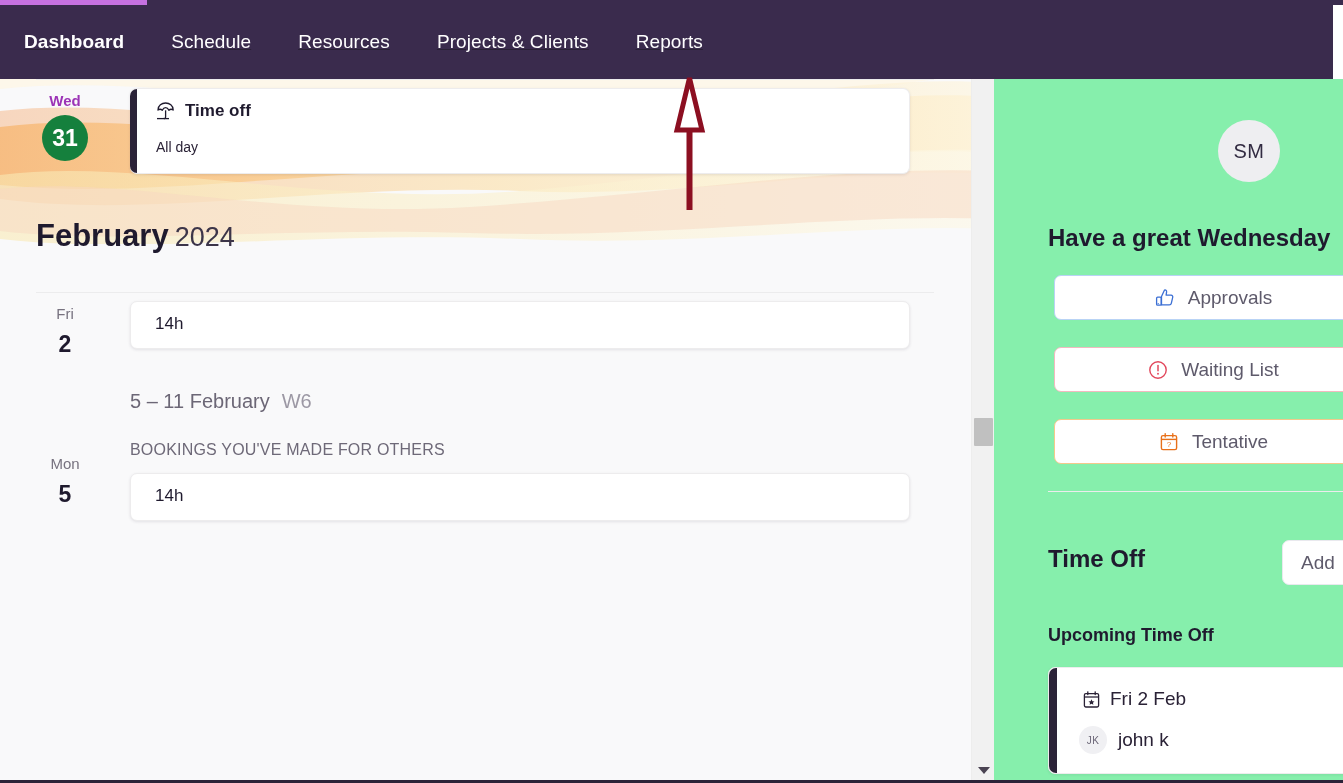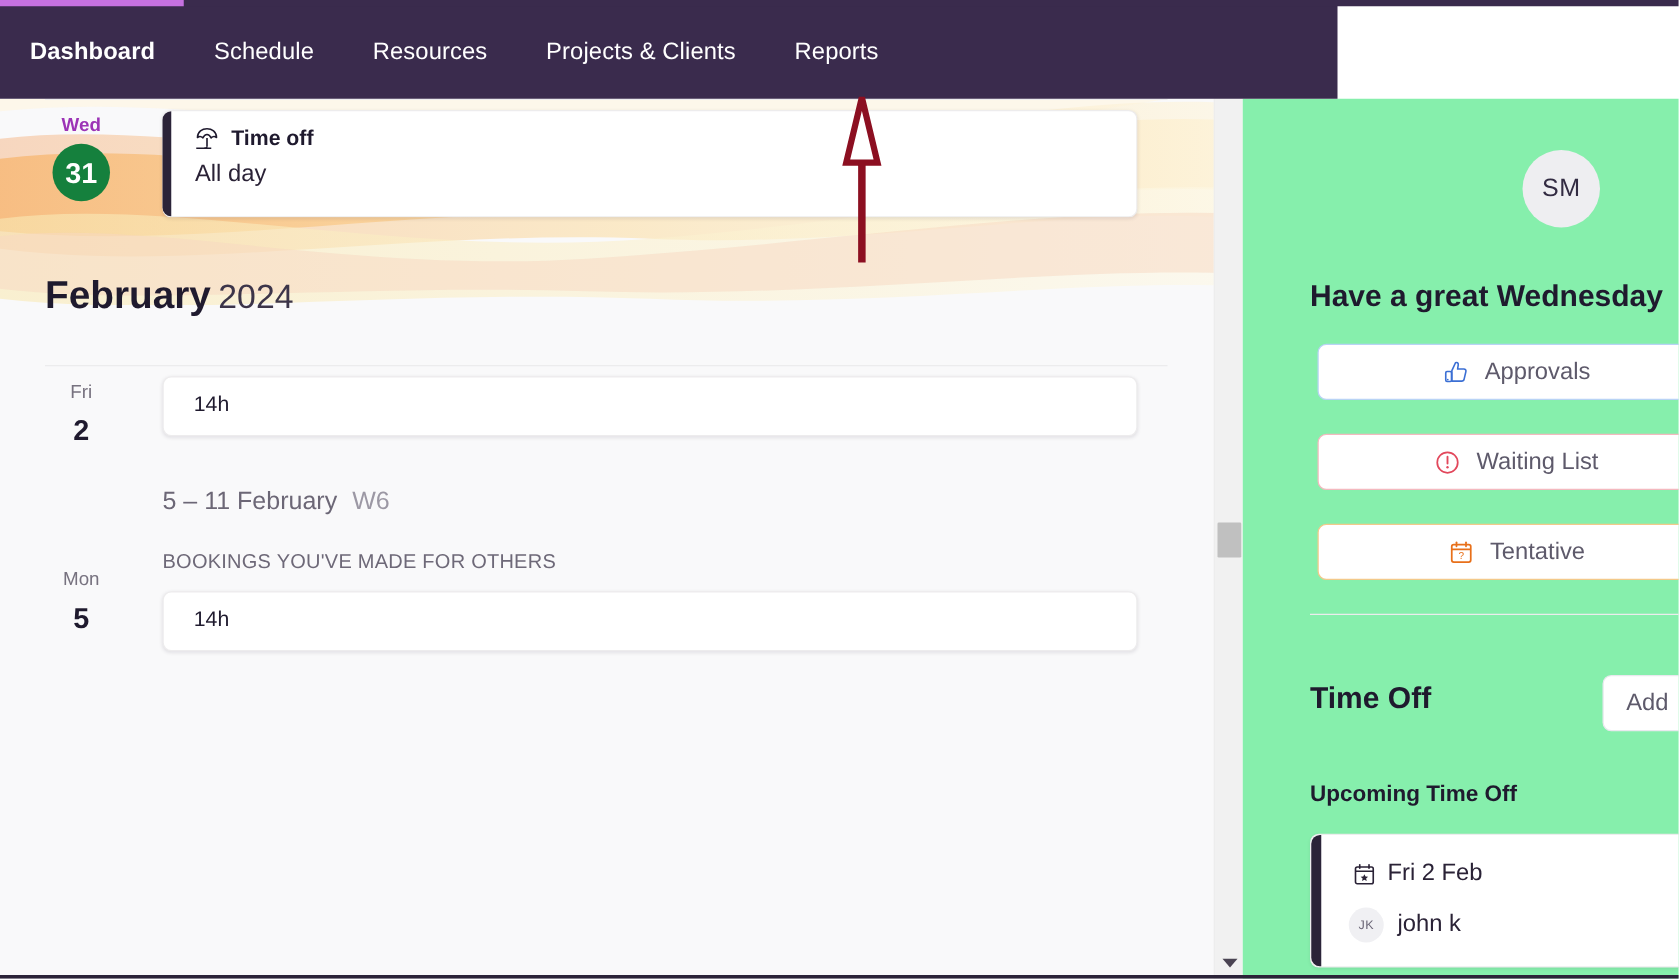--- a/index.html
+++ b/index.html
@@ -14,25 +14,26 @@
 
   
   .progress-track {
     position: absolute; top: 0; left: 0; width: 1343px; height: 5px;
     background: #3a2b4d; z-index: 60;
   }
   .progress-fill { height: 5px; width: 147px; background: #c571e0; }
 
   
   .topnav {
-    position: absolute; top: 0; left: 0; width: 1070px; height: 79px;
+    position: absolute; top: 0; left: 0; width: 1333px; height: 79px;
     background: #3a2b4d;
     display: flex; align-items: center;
     padding-left: 24px;
     z-index: 50;
+    text-decoration: underline;
   }
   .nav-item {
     color: #ffffff; font-size: 19px; margin-right: 47px;
     letter-spacing: 0.1px; white-space: nowrap; cursor: pointer;
     padding-top: 4px;
   }
   .nav-item.active { font-weight: bold; }
 
   
   .main {
@@ -120,21 +121,21 @@
     border-left: none; padding-left: 26px; min-height: 86px;
   }
   .card .accent {
     position: absolute; left: 0; top: 0; bottom: 0; width: 7px;
     background: #2b2338; border-radius: 7px 0 0 7px;
   }
   .to-title {
     display: flex; align-items: center; gap: 9px;
     font-size: 17px; font-weight: bold; color: #1f1a2e;
   }
-  .to-sub { font-size: 19px; color: #2a2236; margin-top: 8px; }
+  .to-sub { font-size: 14px; color: #2a2236; margin-top: 18px; }
   .hours { font-size: 17px; color: #1f1a2e; font-weight: normal; }
 
   .weekhead {
     padding: 22px 0 0 130px; font-size: 20px; color: #6c6776;
   }
   .weekhead .wk { color: #9c98a4; margin-left: 12px; }
 
   
   .scrollbar {
     position: absolute; top: 79px; left: 971px; width: 23px; height: 704px;

